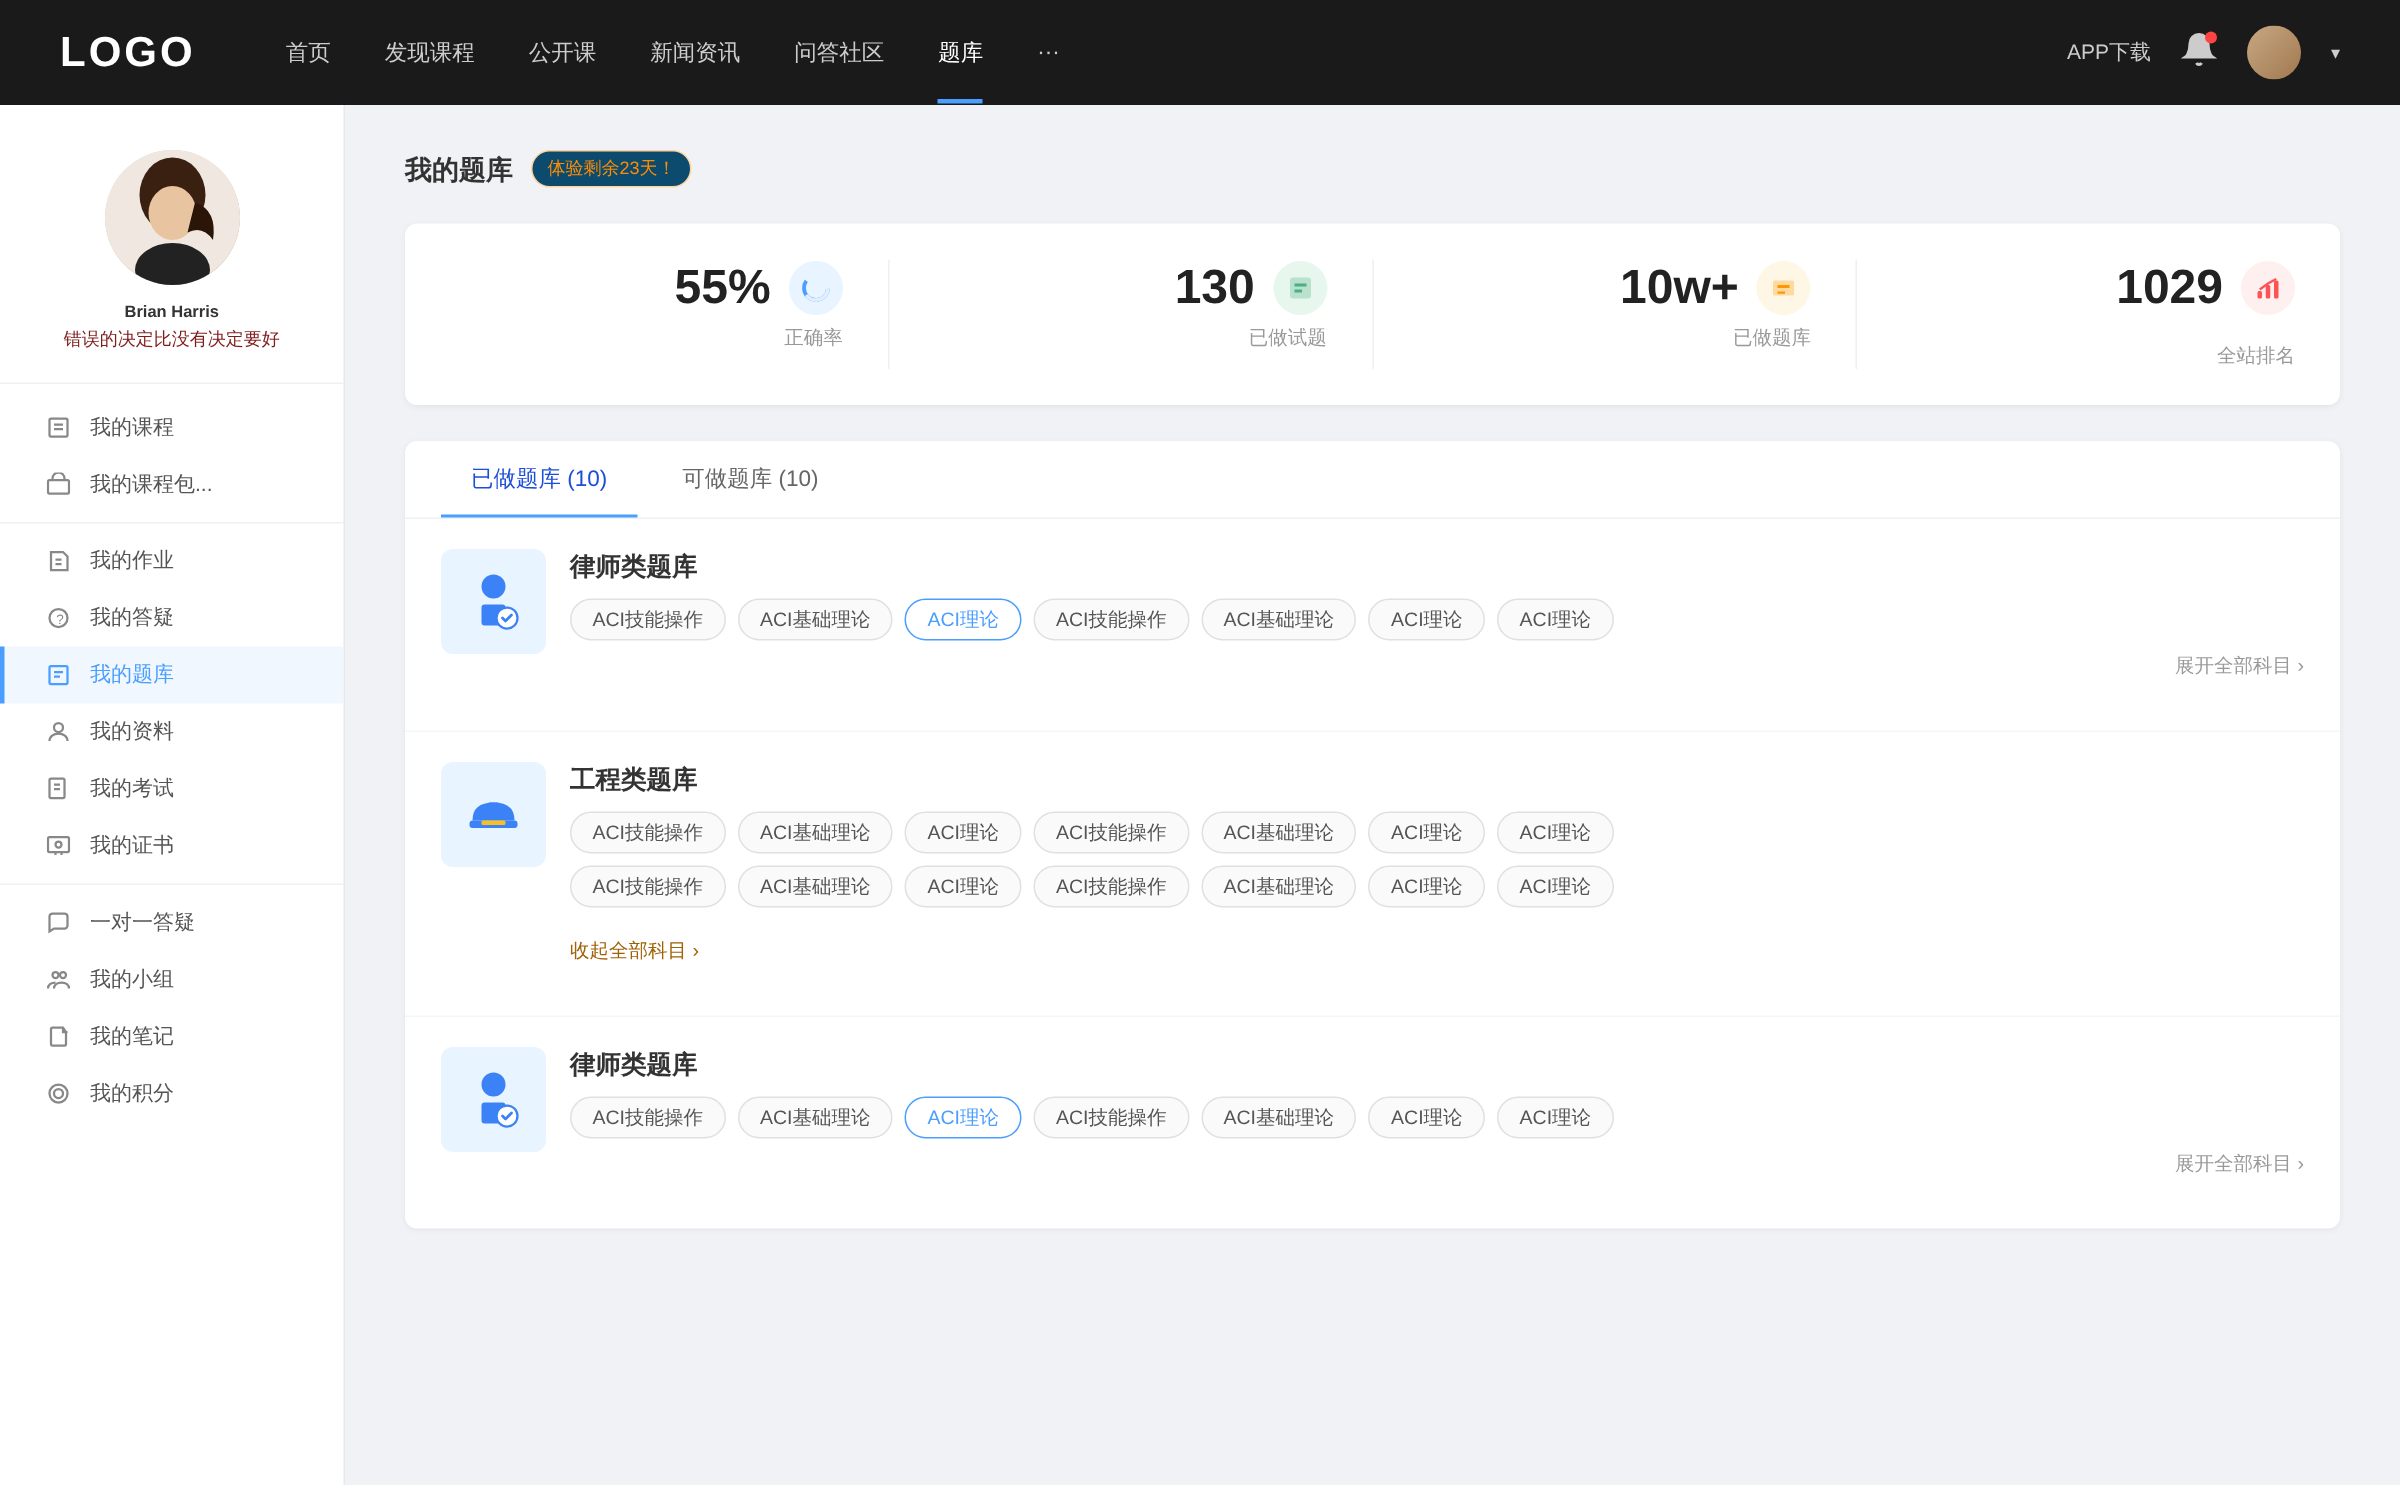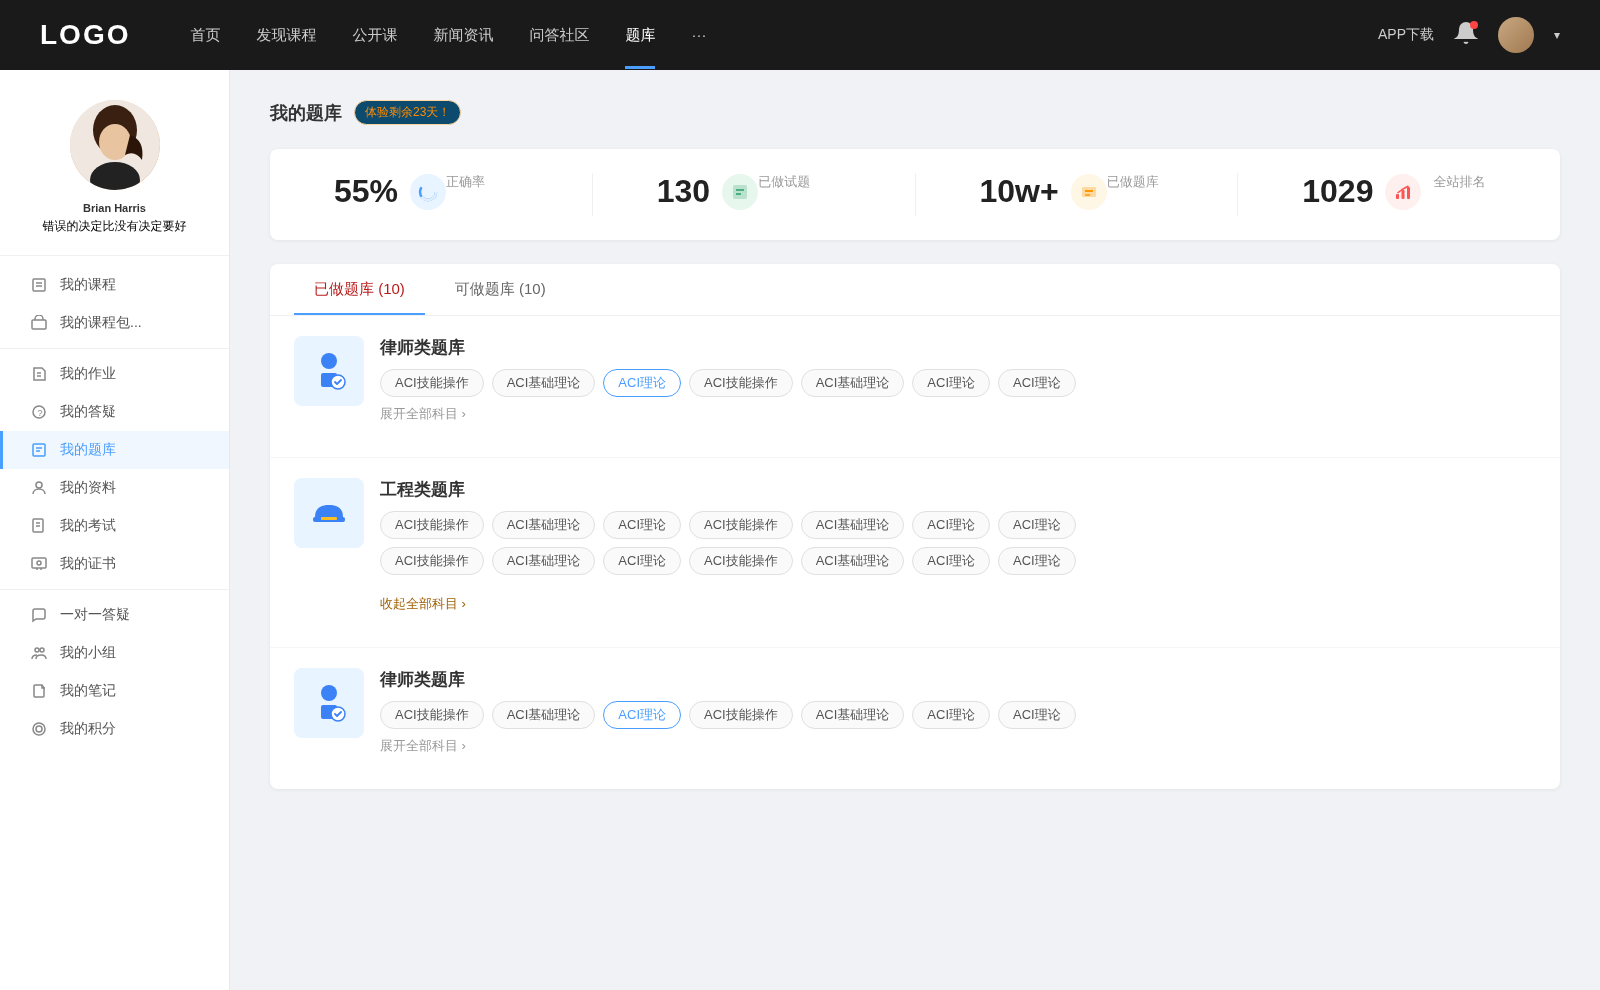--- a/index.html
+++ b/index.html
@@ -128,21 +128,21 @@
       font-size: 40px;
     }
     .profile-name {
       font-size: 11px;
       font-weight: 600;
       color: #333;
       margin-bottom: 4px;
     }
     .profile-motto {
       font-size: 12px;
-      color: #000000;
+      color: #7f1d1d;
       text-align: center;
     }
     .sidebar-menu {
       list-style: none;
     }
     .sidebar-item {
       display: flex;
       align-items: center;
       padding: 10px 30px;
       font-size: 14px;
@@ -220,23 +220,23 @@
       background: #fff;
       border-radius: 8px;
       padding: 24px 0;
       display: flex;
       margin-bottom: 24px;
       box-shadow: 0 1px 4px rgba(0,0,0,0.06);
     }
     .stat-item {
       flex: 1;
       display: flex;
-      flex-direction: row;
-      align-items: flex-start;
-      padding: 0 64px;
+      flex-direction: column;
+      align-items: flex-end;
+      padding: 0 30px;
       border-right: 1px solid #f0f0f0;
     }
     .stat-item:last-child { border-right: none; gap: 12px; }
     .stat-top {
       display: flex;
       align-items: center;
       gap: 12px;
       margin-bottom: 6px;
     }
     .stat-value {
@@ -274,21 +274,21 @@
     }
     .tab-item {
       padding: 16px 20px;
       font-size: 15px;
       cursor: pointer;
       color: #666;
       position: relative;
       margin-right: 10px;
     }
     .tab-item.active {
-      color: #b91c1c;
+      color: #1d4ed8;
       font-weight: 500;
     }
     .tab-item.active::after {
       content: '';
       position: absolute;
       bottom: 0; left: 0; right: 0;
       height: 2px;
       background: #4a9eff;
     }
 
@@ -339,20 +339,21 @@
     }
     .tag.active-tag {
       border-color: #4a9eff;
       color: #4a9eff;
       background: #fff;
     }
     .expand-link {
       font-size: 13px;
       color: #999;
       cursor: pointer;
+      text-align: right;
       margin-top: 8px;
     }
     .collapse-link {
       font-size: 13px;
       color: #a16207;
       cursor: pointer;
       text-align: left;
       margin-top: 20px;
     }
   </style>

